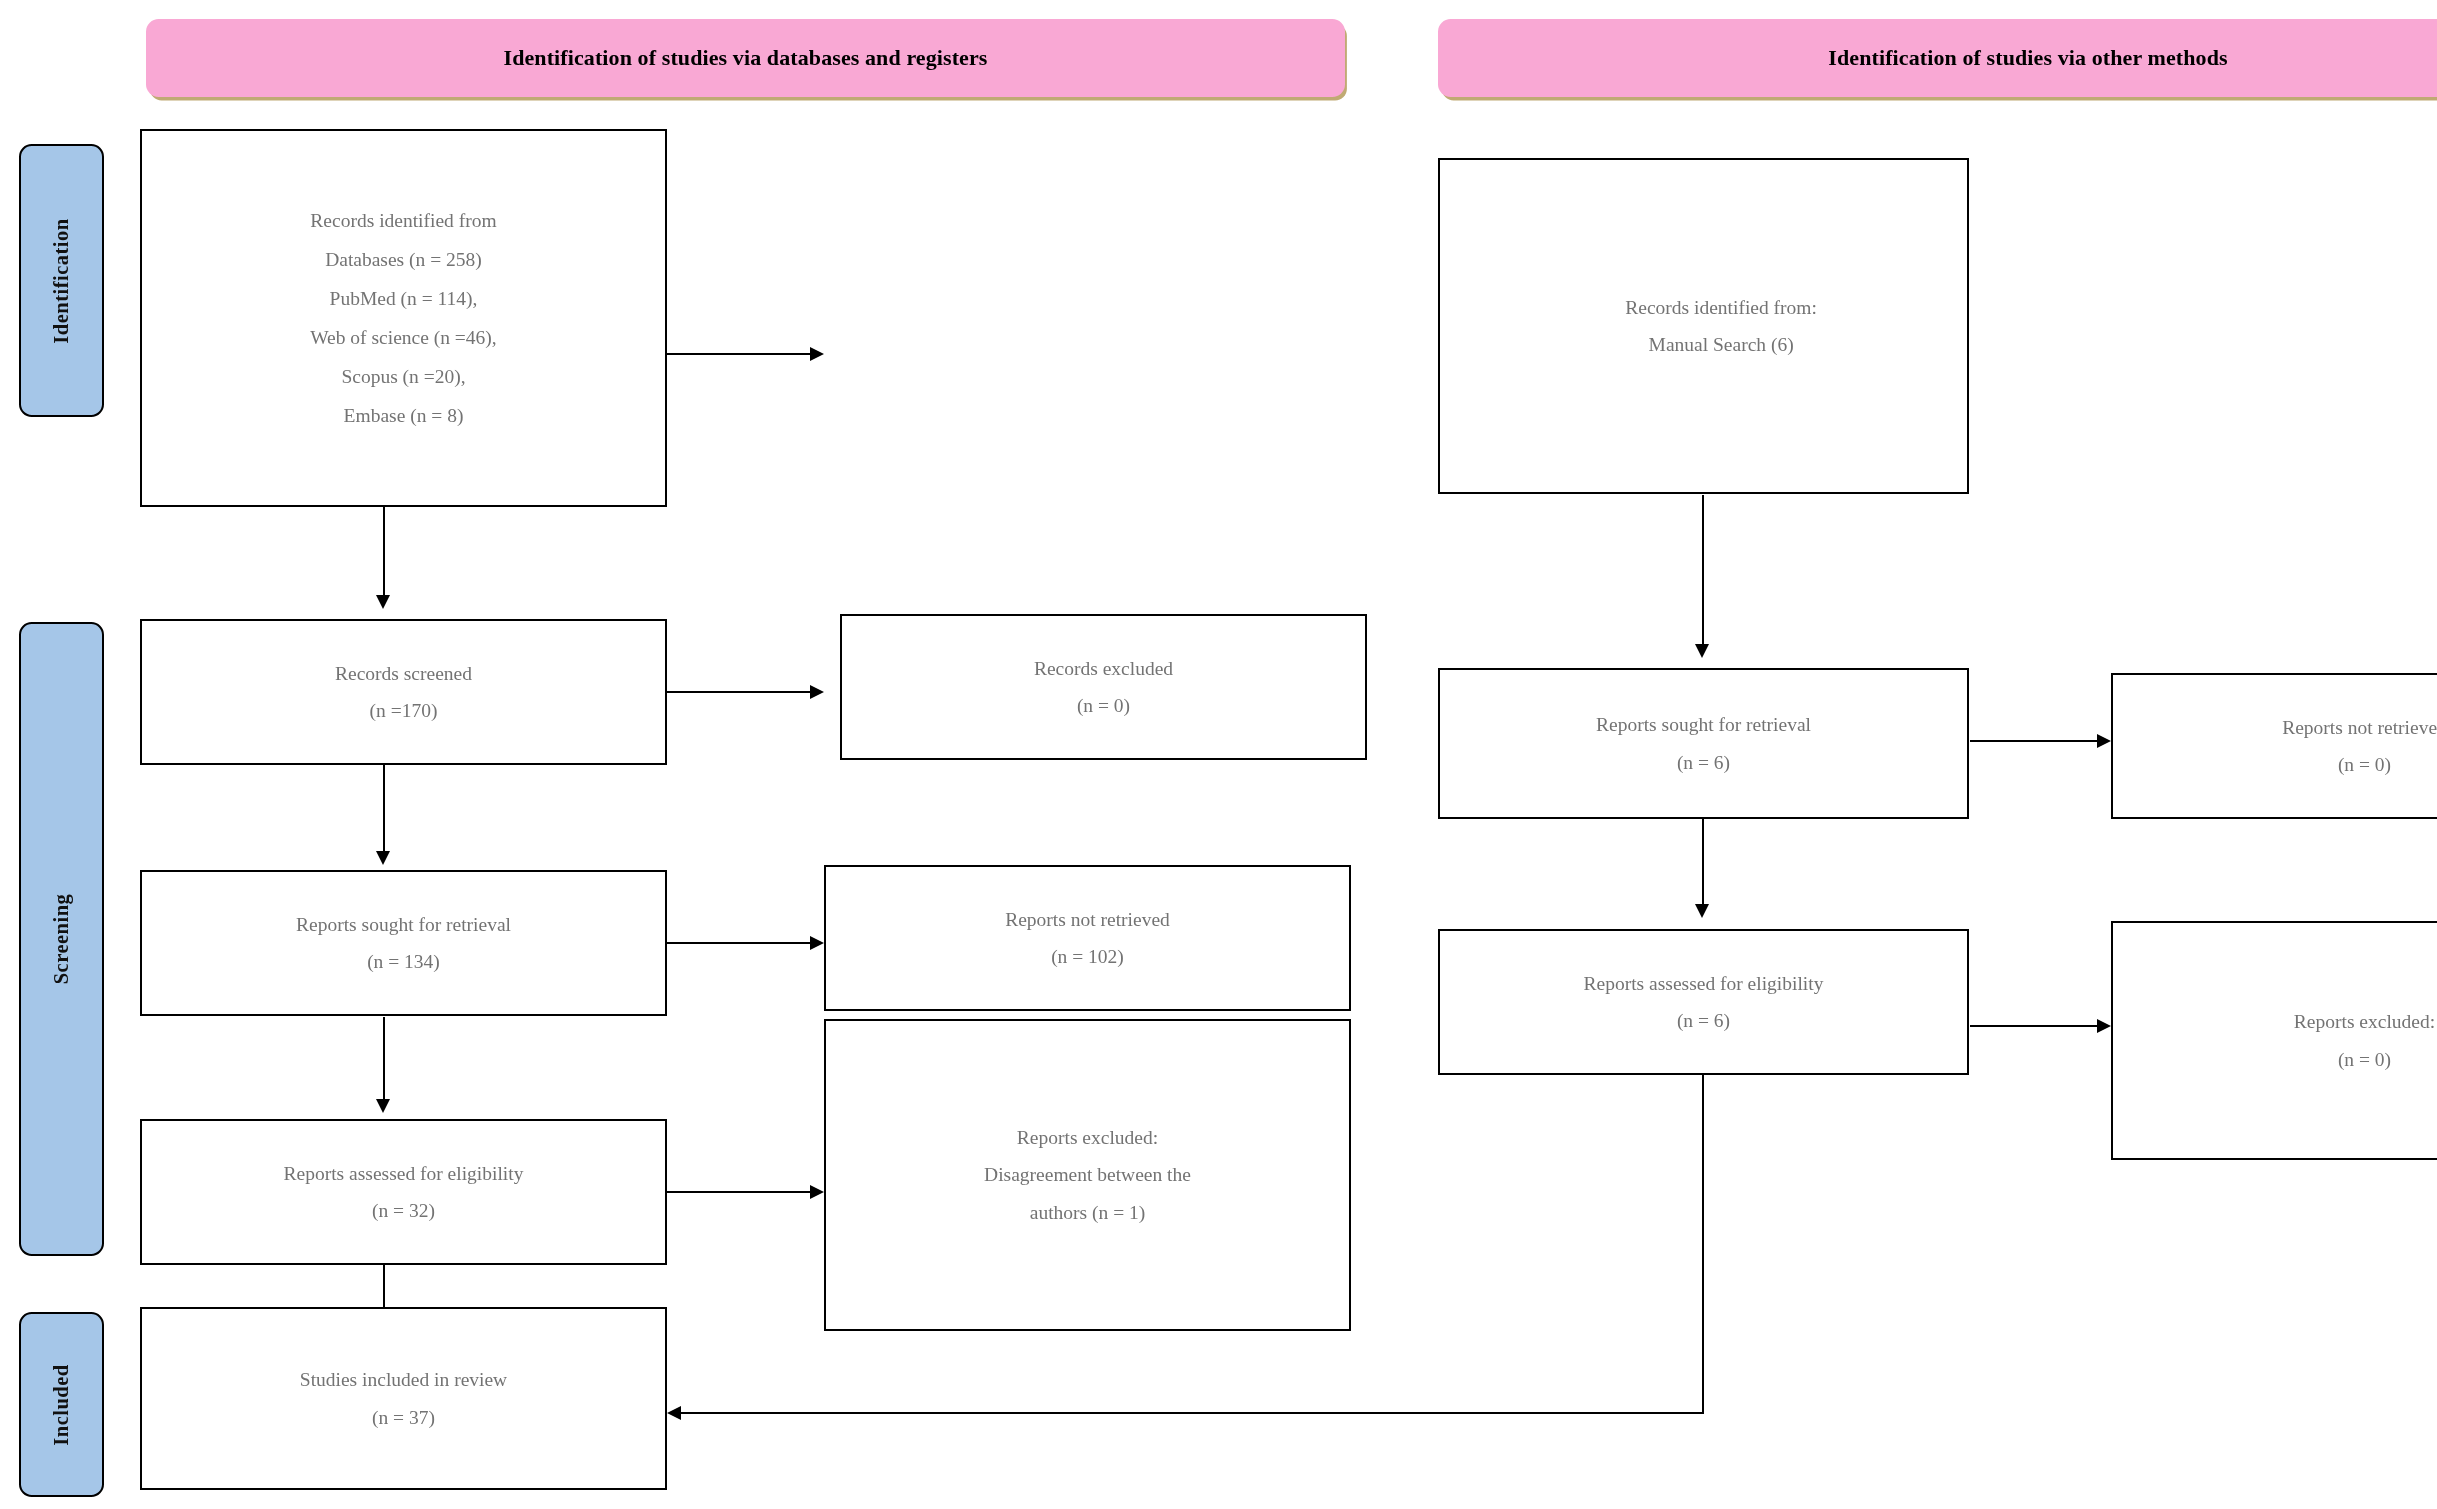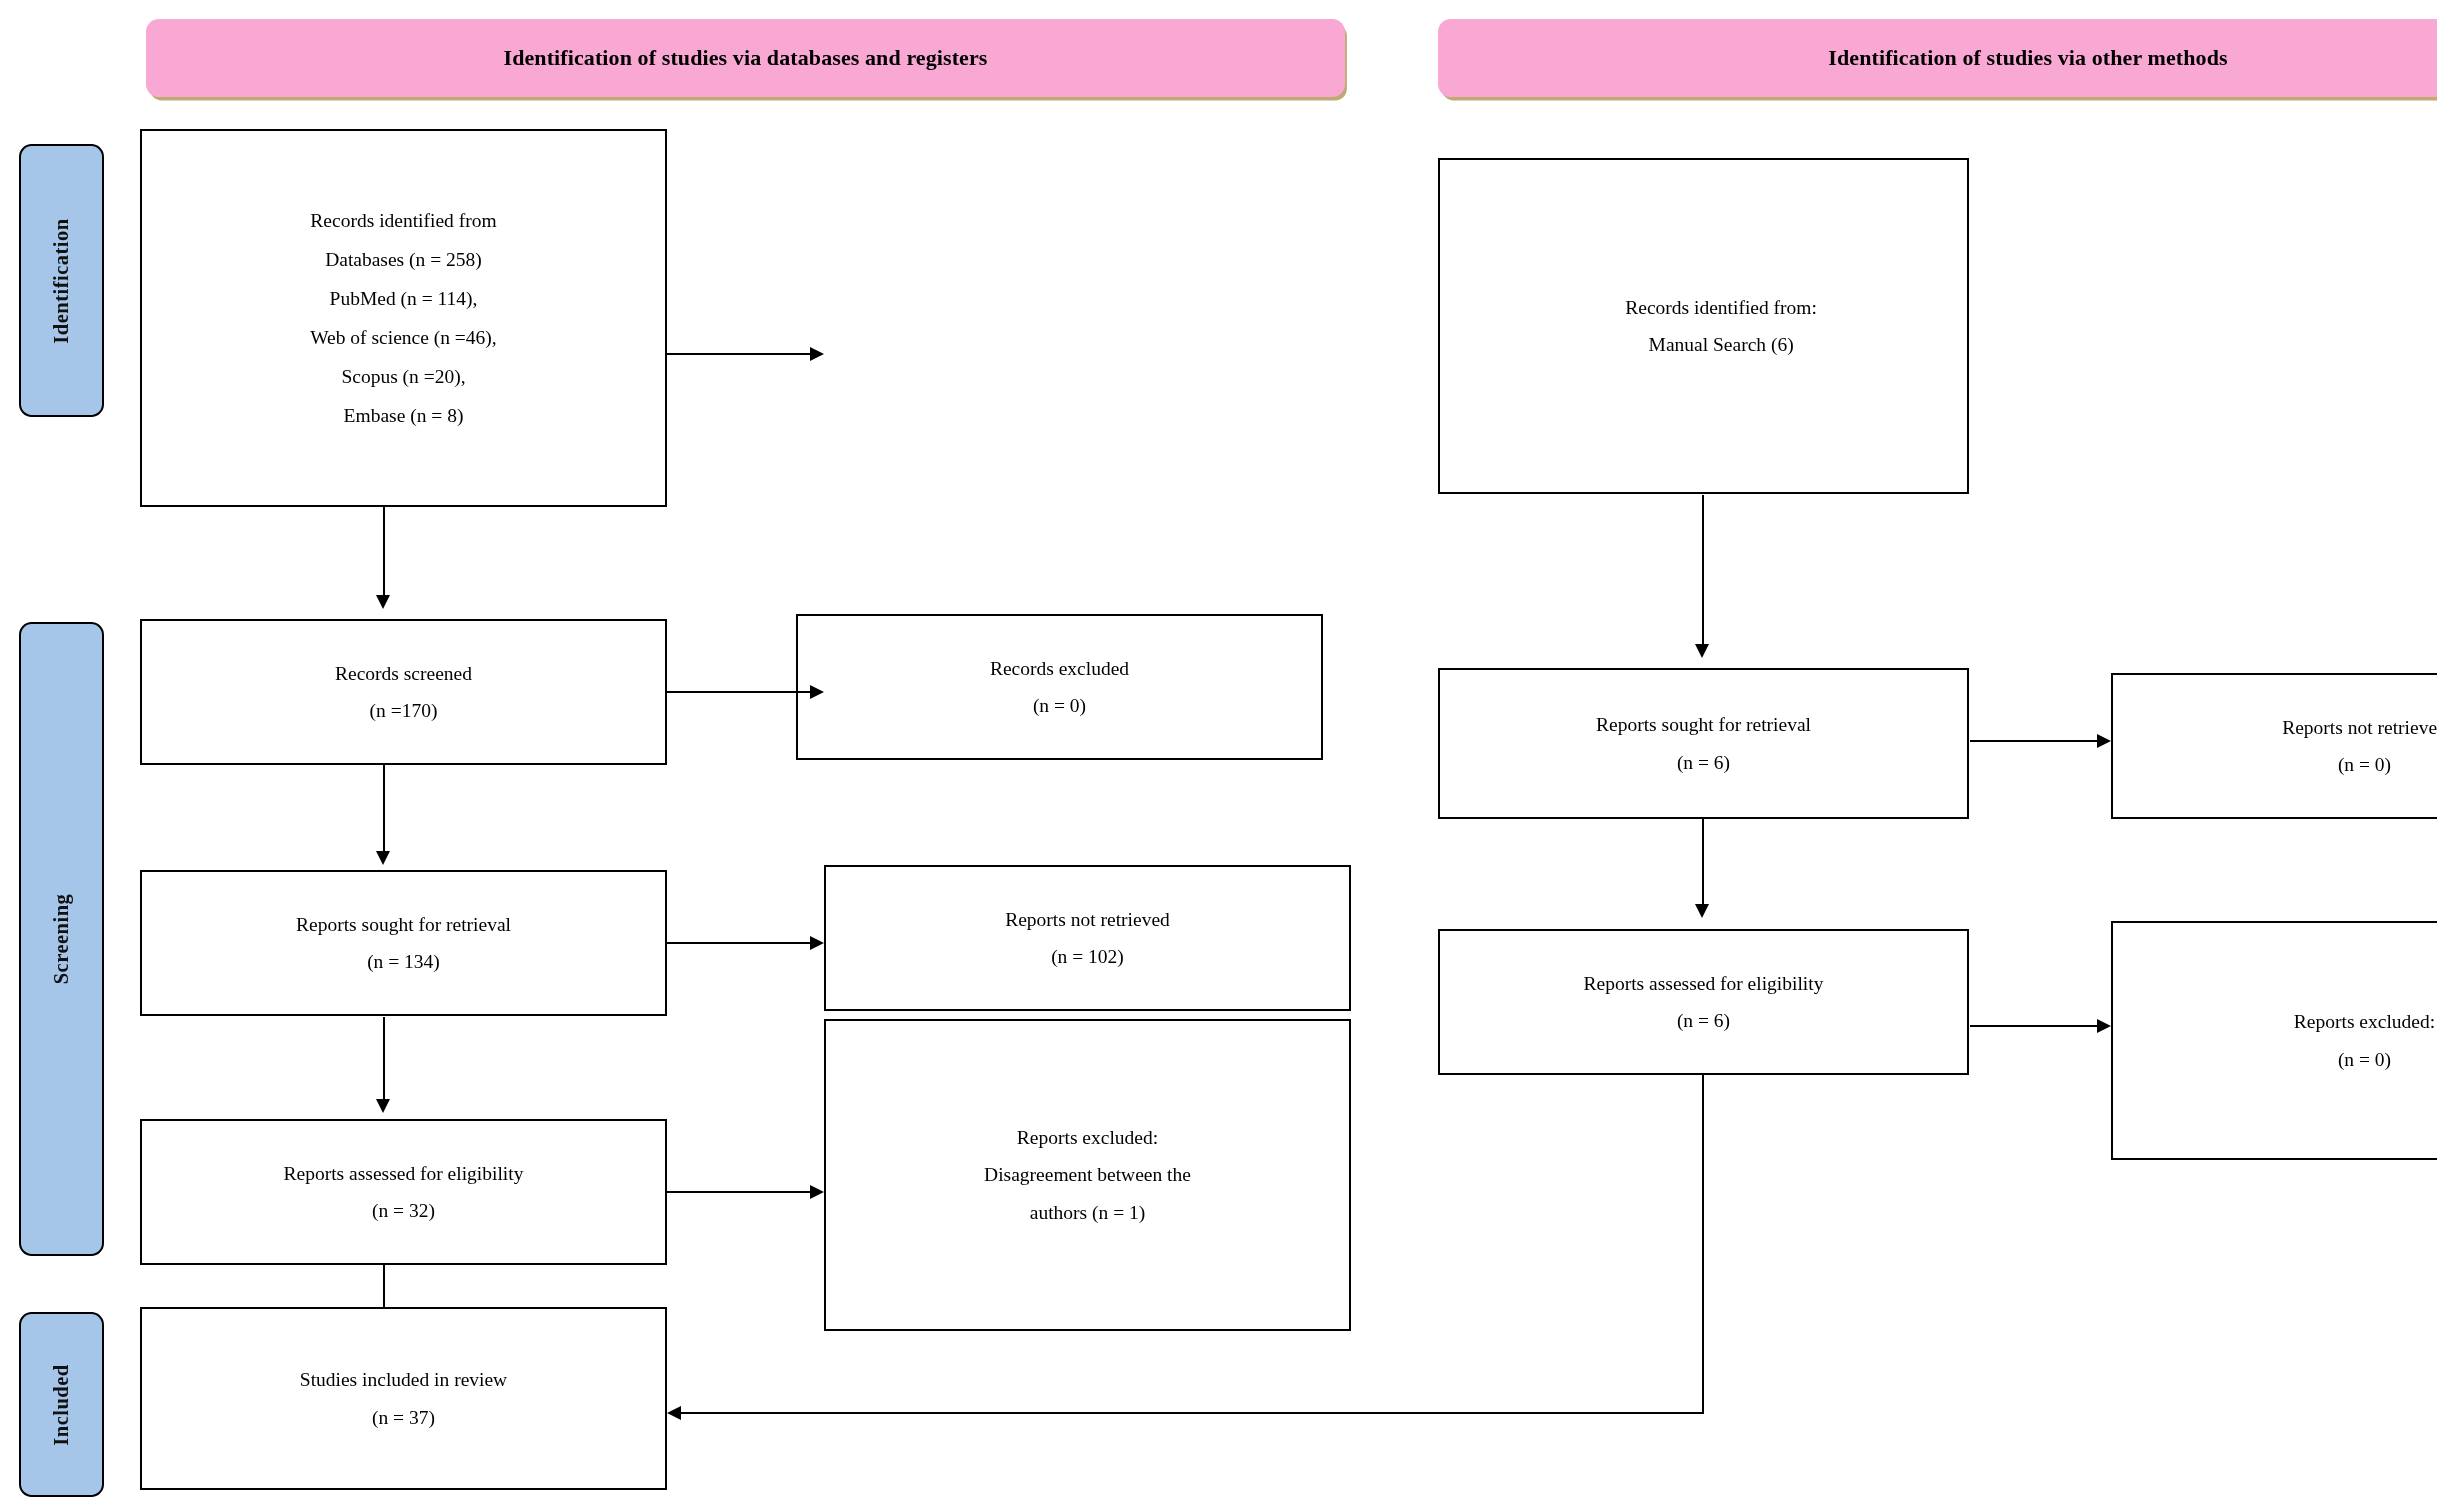--- a/index.html
+++ b/index.html
@@ -59,21 +59,21 @@
     background: #ffffff;
     border: 2px solid #000;
     box-sizing: border-box;
     display: flex;
     flex-direction: column;
     align-items: center;
     justify-content: center;
     text-align: center;
     font-size: 19.5px;
     line-height: 1.9;
-    color: #000000;
+    color: #737373;
     padding: 3.9px 8.8px;
   }
   .box .ln { display: block; white-space: nowrap; }
   .box .it { font-style: italic; }
 
   
   .ln-h, .ln-v {
     position: absolute;
     background: #000;
   }
@@ -140,21 +140,21 @@
   <div class="arrow right" style="left:810px; top:347px;"></div>
 
   <div class="ln-v" style="left:383px; top:507px; height:90px;"></div>
   <div class="arrow down" style="left:376px; top:595px;"></div>
 
   <div class="box" style="left:140px; top:619px; width:527px; height:146px;">
     <span class="ln">Records screened</span>
     <span class="ln">(n =170)</span>
   </div>
 
-  <div class="box" style="left:796px; top:614px; width:527px; height:146px;">
+  <div class="box" style="left:840px; top:614px; width:527px; height:146px;">
     <span class="ln">Records excluded</span>
     <span class="ln">(n = 0)</span>
   </div>
 
   <div class="ln-h" style="left:666px; top:691px; width:146px;"></div>
   <div class="arrow right" style="left:810px; top:685px;"></div>
 
   <div class="ln-v" style="left:383px; top:765px; height:88px;"></div>
   <div class="arrow down" style="left:376px; top:851px;"></div>
 

